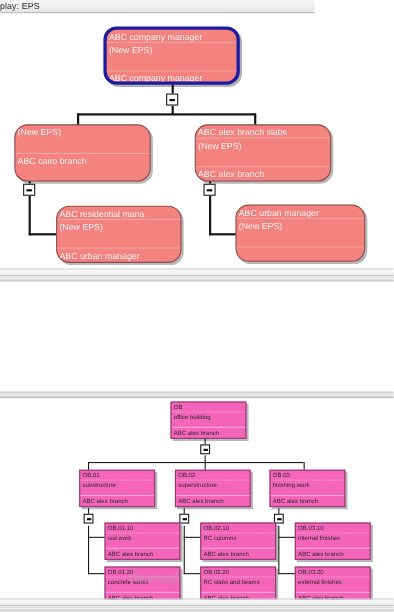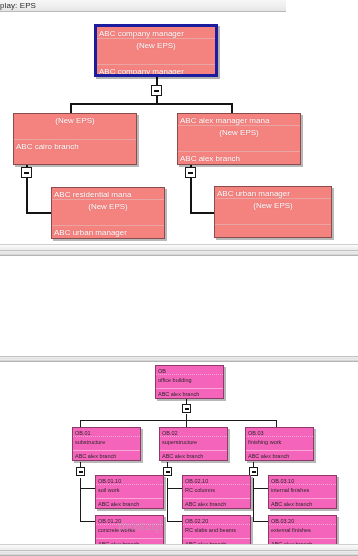--- a/index.html
+++ b/index.html
@@ -91,30 +91,31 @@
     box-sizing: border-box;
     white-space: nowrap;
     overflow: hidden;
     text-overflow: clip;
   }
 
   
   .eps-node {
     background: #f4827f;
     border-color: #8a4c4c;
+    border-radius: 12px;
   }
   .eps-node .row {
     color: #ffffff;
     font-size: 8px;
     line-height: 11px;
     padding: 0 2px;
     text-shadow: 0 0 1px rgba(120,40,40,0.35);
   }
   .eps-node .r-title  { height: 12px; border-bottom: 1px solid #e9a5a3; padding-top:1px; }
-  .eps-node .r-sub    { height: 12px; padding-top:1px;text-align:center; }
+  .eps-node .r-sub    { height: 12px; padding-top:1px; }
   .eps-node .r-spacer { height: 14px; border-bottom: 1px solid #e9a5a3; }
   .eps-node .r-foot   { height: 12px; padding-top:1px; }
 
   .eps-node.selected {
     border: 3px solid #1c1c9e;
     box-shadow: 2px 2px 0 rgba(0,0,0,0.3);
   }
 
   
   .wbs-node {
@@ -211,21 +212,21 @@
     <div class="toggle" style="left:151px; top:72px;"></div>
 
     <div class="node eps-node" id="n-eps-cairo" style="left:13px; top:100px; width:124px; height:52px;">
       <div class="row r-sub">(New EPS)</div>
       <div class="row r-spacer"></div>
       <div class="row r-foot">ABC cairo branch</div>
     </div>
     <div class="toggle" style="left:21px; top:154px;"></div>
 
     <div class="node eps-node" id="n-eps-alex" style="left:177px; top:100px; width:124px; height:52px;">
-      <div class="row r-title">ABC alex manager mana</div>
+      <div class="row r-title">ABC alex branch slabs</div>
       <div class="row r-sub">(New EPS)</div>
       <div class="row r-spacer"></div>
       <div class="row r-foot">ABC alex branch</div>
     </div>
     <div class="toggle" style="left:185px; top:154px;"></div>
 
     <div class="node eps-node" id="n-eps-residential" style="left:51px; top:174px; width:114px; height:52px;">
       <div class="row r-title">ABC residential mana</div>
       <div class="row r-sub">(New EPS)</div>
       <div class="row r-spacer"></div>

